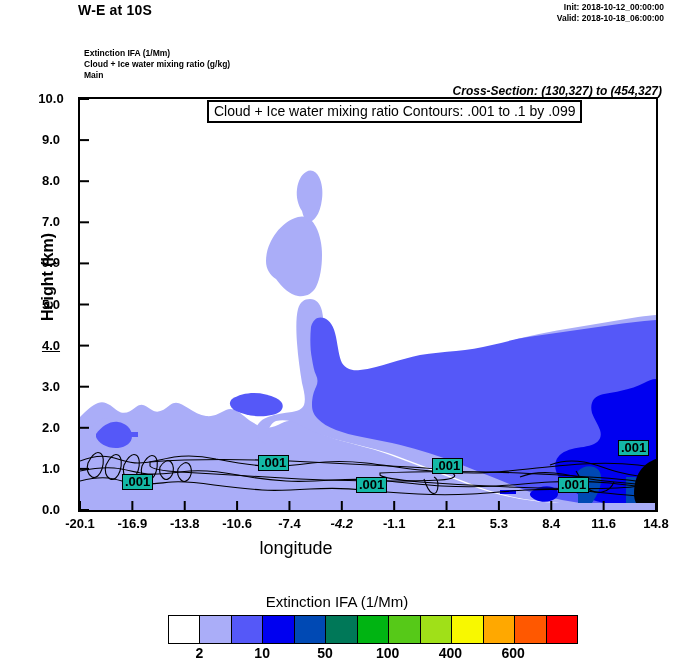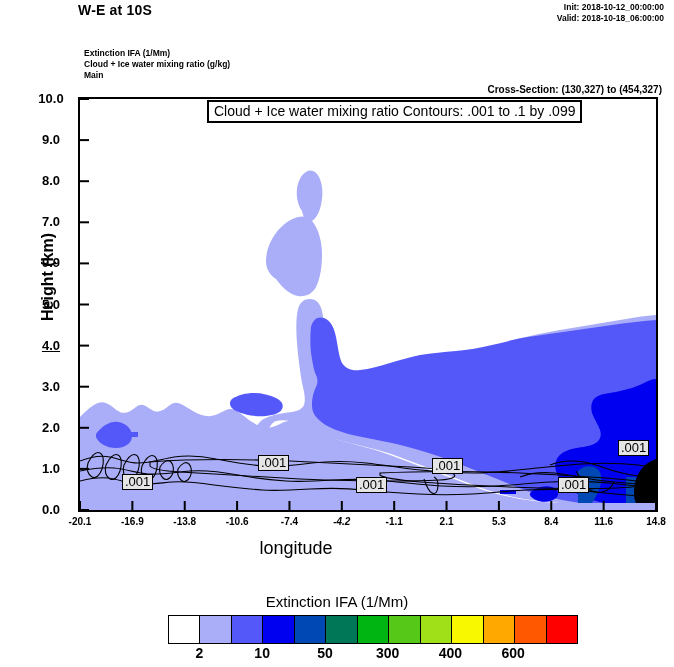--- a/index.html
+++ b/index.html
@@ -30,22 +30,23 @@
     text-align:right;white-space:nowrap;
   }
   #field-block{
     left:84px;top:48px;
     font-size:8.5px;font-weight:700;
     line-height:11px;
     white-space:nowrap;
   }
   #xsec-label{
     right:12px;top:84px;
-    font-size:10px;font-weight:700;
+    font-size:12px;font-weight:700;
     white-space:nowrap;
+    font-style:italic;
   }
 
   
   #plot-frame{
     left:78px;top:97px;
     width:580px;height:415px;
     border:2px solid #000;
     box-sizing:border-box;
     background:#ffffff;
     overflow:hidden;
@@ -73,21 +74,21 @@
   #y-axis-labels{left:14px;top:97px;width:60px;height:415px;}
   #y-axis-title{
     left:-12px;top:268px;
     width:120px;text-align:center;
     font-size:16px;font-weight:700;
     transform:rotate(-90deg);
     transform-origin:center center;
   }
   .xtick-label{
     top:0;width:60px;text-align:center;
-    font-size:10px;font-weight:700;
+    font-size:13px;font-weight:700;
     transform:translateX(-30px);
   }
   #x-axis-labels{left:78px;top:516px;width:580px;height:20px;}
   #x-axis-title{
     left:0;top:538px;width:592px;
     text-align:center;
     font-size:18px;
   }
 
   
@@ -106,22 +107,22 @@
   .cbar-cell:last-child{border-right:none;}
   #cbar-ticks{left:168px;top:645px;width:410px;height:20px;}
   .cbar-tick-label{
     top:0;width:50px;text-align:center;
     font-size:14px;font-weight:700;
     transform:translateX(-25px);
   }
 
   
   .clabel{
-    border:1px solid #000;background:#e5e5e5;
-    font-size:13px;font-weight:400;
+    border:1px solid #000;background:#14b8a6;
+    font-size:13px;font-weight:700;
     padding:0 2px;line-height:14px;
     z-index:4;
   }
 </style>
 </head>
 <body>
 
 <div class="abs" id="main-title">W-E at 10S</div>
 <div class="abs" id="init-time">Init: 2018-10-12_00:00:00</div>
 <div class="abs" id="valid-time">Valid: 2018-10-18_06:00:00</div>
@@ -461,16 +462,16 @@
     <div class="cbar-cell" style="background: rgb(160, 224, 24);"></div>
     <div class="cbar-cell" style="background: rgb(248, 248, 0);"></div>
     <div class="cbar-cell" style="background: rgb(255, 168, 0);"></div>
     <div class="cbar-cell" style="background: rgb(255, 88, 0);"></div>
     <div class="cbar-cell" style="background: rgb(255, 0, 0);"></div>
   </div>
 <div class="abs" id="cbar-ticks">
     <div class="abs cbar-tick-label" style="left: 31.3846px;">2</div>
     <div class="abs cbar-tick-label" style="left: 94.1538px;">10</div>
     <div class="abs cbar-tick-label" style="left: 156.923px;">50</div>
-    <div class="abs cbar-tick-label" style="left: 219.692px;">300</div>
+    <div class="abs cbar-tick-label" style="left: 219.692px;">100</div>
     <div class="abs cbar-tick-label" style="left: 282.462px;">400</div>
     <div class="abs cbar-tick-label" style="left: 345.231px;">600</div>
   </div>
 
 </body></html>

